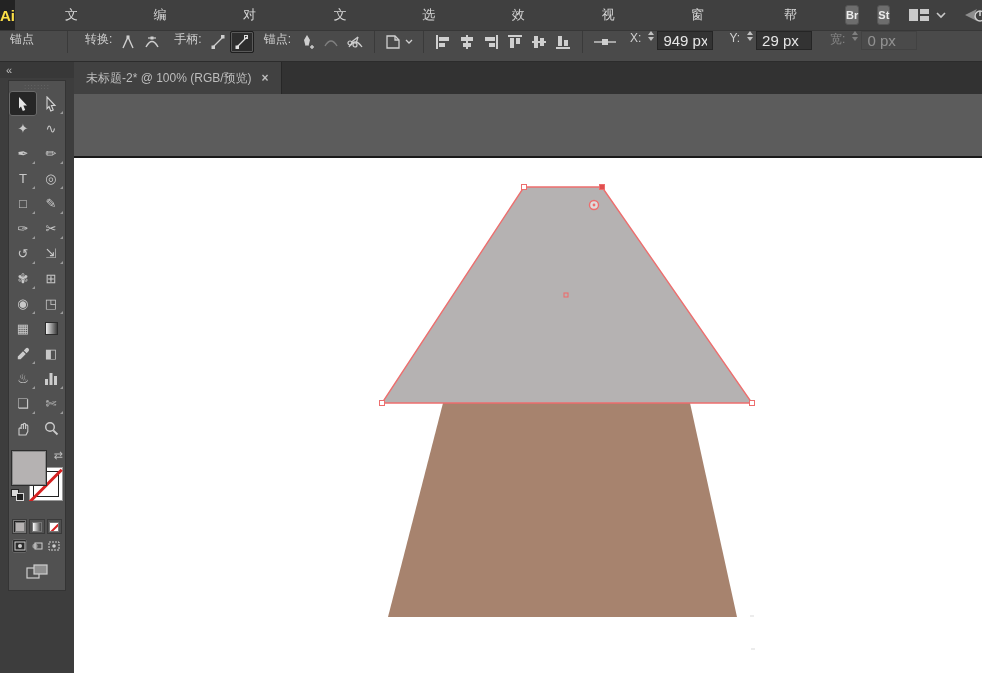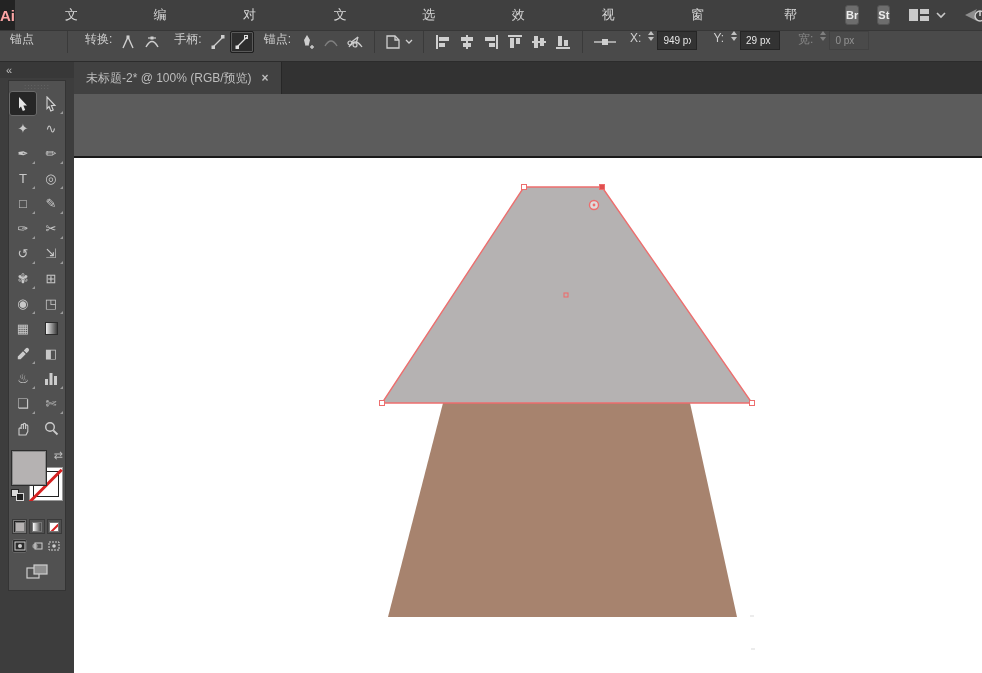--- a/index.html
+++ b/index.html
@@ -2,21 +2,21 @@
 <html><head>
 <meta charset="utf-8">
 <style>
   * { box-sizing: border-box; margin: 0; padding: 0; }
   html,body { width: 982px; height: 673px; overflow: hidden;
     font-family: "Liberation Sans", sans-serif; background: #3f3f3f; }
 
   
   #menubar { position:absolute; left:0; top:0; width:982px; height:30px;
     background:#404040; display:flex; align-items:center; color:#d6d6d6; font-size:13px; }
-  .ai-logo { width:34px; height:30px; background:#232323; color:#fca5a5;
+  .ai-logo { width:34px; height:30px; background:#232323; color:#fde047;
     font-weight:bold; font-size:15px; display:flex; align-items:center; justify-content:center; }
   .menu-item { padding:0 22px; height:30px; line-height:30px; cursor:default;margin-left:28px; }
   .mb-divider { width:1px; height:16px; background:#2e2e2e; margin:0 6px; }
   .chip { width:23px; height:20px; background:#6d6d6d; border:1px solid #565656; border-radius:3px;
     color:#ececec; font-size:11px; font-weight:bold; display:flex; align-items:center;
     justify-content:center; margin:0 9px; }
   .ws-group { display:flex; align-items:center; margin:0 10px; }
   .icon-svg { display:block; }
 
   
@@ -27,22 +27,22 @@
   .cb-sep { width:1px; height:22px; background:#3a3a3a; margin:0 7px; }
   .cb-btn { width:24px; height:22px; display:flex; align-items:center; justify-content:center;
     border-radius:2px; }
   .cb-btn.pressed { background:#2d2d2d; border:1px solid #1e1e1e; box-shadow: inset 0 0 0 1px #5a5a5a; }
   .cb-btn.dimmed { opacity:.4; }
   .stepper { display:flex; flex-direction:column; justify-content:center; gap:2px; margin:0 3px; }
   .tri-up { width:0; height:0; border-left:3px solid transparent; border-right:3px solid transparent;
     border-bottom:4px solid #c0c0c0; }
   .tri-dn { width:0; height:0; border-left:3px solid transparent; border-right:3px solid transparent;
     border-top:4px solid #c0c0c0; }
-  .num-field { width:40px; height:19px; background:#333333; border:1px solid #252525;
-    color:#e6e6e6; font-size:10px; padding:0 5px; font-family:"Liberation Sans",sans-serif; }
+  .num-field { width:56px; height:19px; background:#333333; border:1px solid #252525;
+    color:#e6e6e6; font-size:15px; padding:0 5px; font-family:"Liberation Sans",sans-serif; }
   .dim { opacity:.45; }
 
   
   #tabbar { position:absolute; left:74px; top:62px; right:0; height:32px; background:#323232;
     display:flex; align-items:center; }
   .doc-tab { height:32px; background:#414141; border-right:1px solid #272727;
     display:flex; align-items:center; padding:0 12px; color:#bdbdbd; font-size:12px; gap:10px; }
   .tab-close { color:#bdbdbd; font-size:12px; font-weight:bold; }
 
   

